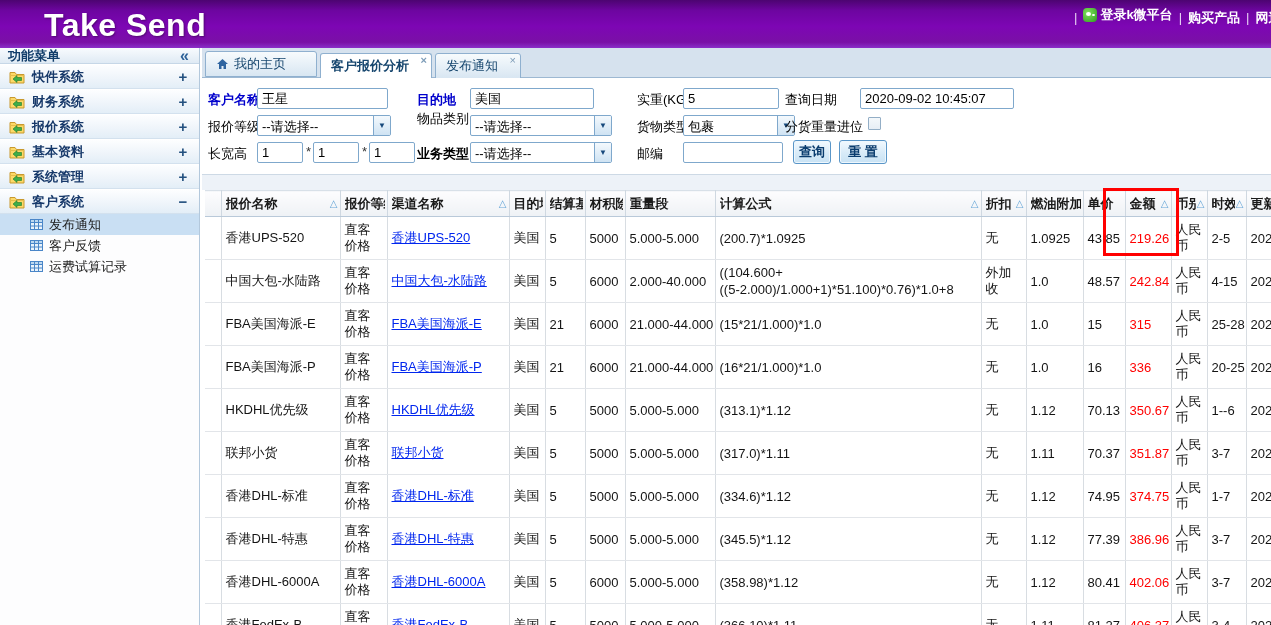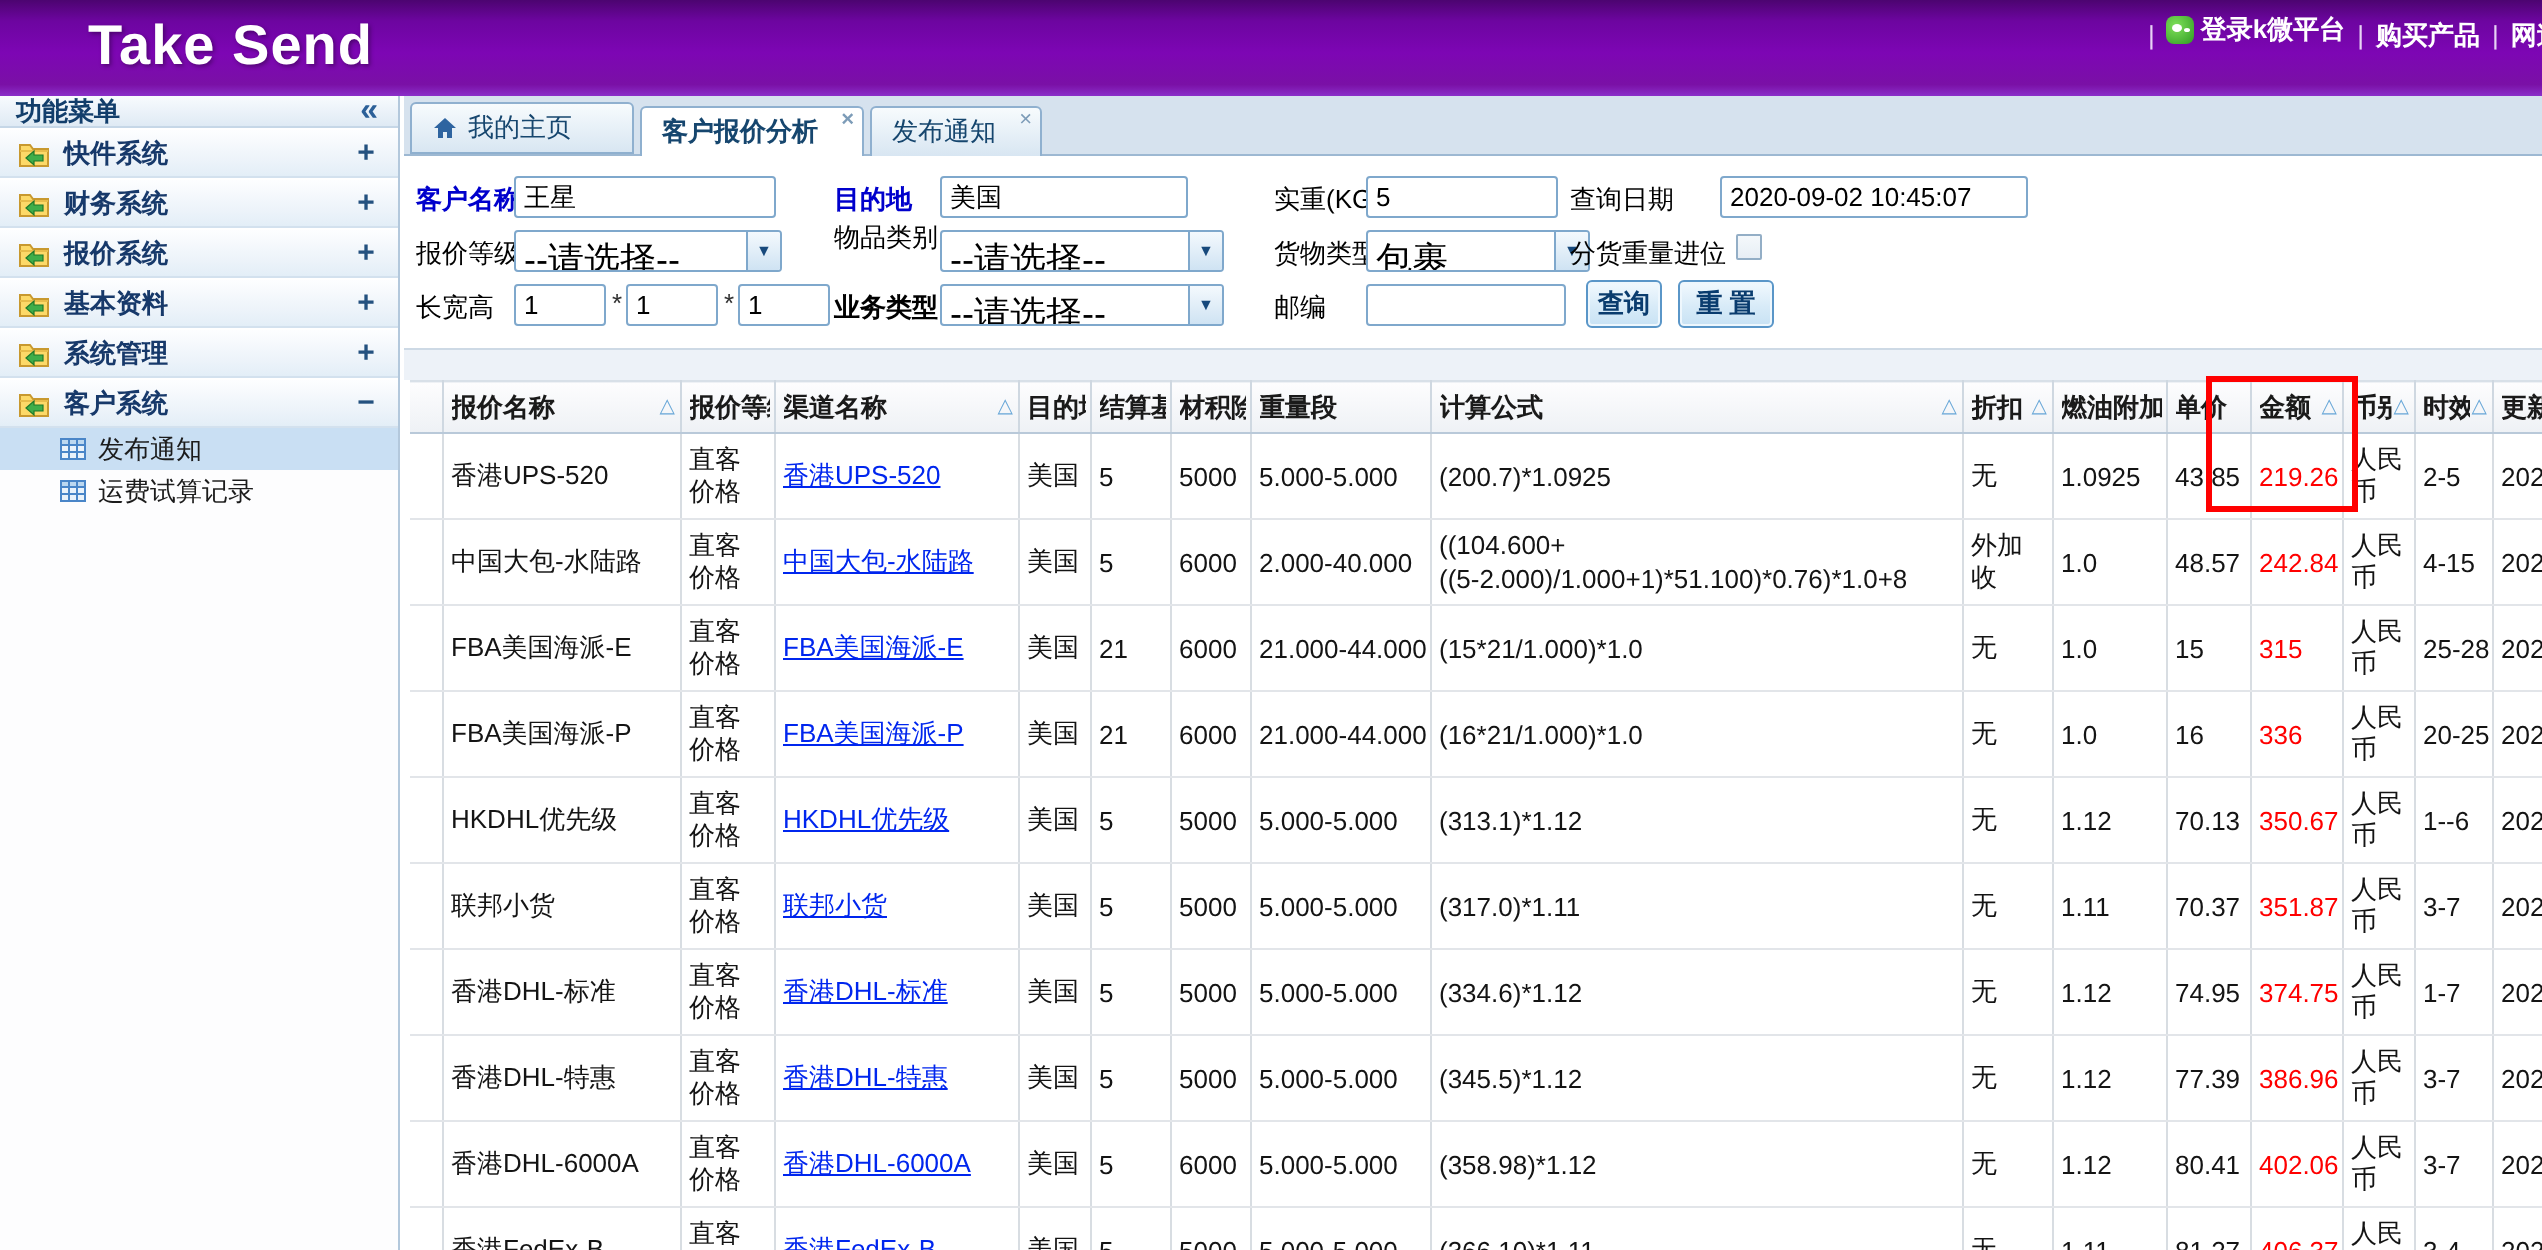--- a/index.html
+++ b/index.html
@@ -3,21 +3,21 @@
 <meta charset="utf-8">
 <style>
   * { margin:0; padding:0; box-sizing:border-box; }
   html,body { width:1271px; height:625px; overflow:hidden; background:#fff;
     font-family:"Liberation Sans","DejaVu Sans",sans-serif; }
   #screen { position:relative; width:1271px; height:625px; overflow:hidden; background:#fff; }
 
   
   #app-header { position:absolute; left:0; top:0; width:1271px; height:48px;
     background:linear-gradient(180deg,#4c0470 0%,#6d05a0 22%,#7d06b4 55%,#7a10a6 88%,#8b2fc9 100%); }
-  #logo { position:absolute; left:44px; top:7px; color:#fff; font-size:28px; font-weight:bold;
+  #logo { position:absolute; left:44px; top:7px; color:#fff; font-size:32px; font-weight:bold;
     letter-spacing:0.5px; text-shadow:1px 1px 2px rgba(0,0,0,.35); }
   #top-links { position:absolute; left:1068px; top:6px; width:320px; white-space:nowrap;
     color:#fff; font-size:13px; font-weight:bold; }
   #top-links .sep { margin:0 6px; color:#e8d3f5; font-weight:normal; }
   #top-links .tl { display:inline-flex; align-items:center; gap:3px; cursor:pointer; }
   .wechat-dot { display:inline-block; width:14px; height:14px; border-radius:4px;
     background:radial-gradient(circle at 35% 35%, #7fe05a, #2f9b22); position:relative; }
   .wechat-dot::after { content:""; position:absolute; left:3px; top:4px; width:5px; height:4px;
     background:#fff; border-radius:50%; box-shadow:5px 1px 0 -1px #fff; }
 
@@ -53,21 +53,21 @@
 
   
   #form-panel { position:absolute; left:0; top:30px; right:0; height:96px; background:#fff; }
   .f-label { position:absolute; font-size:13px; color:#000; white-space:nowrap; }
   .f-label.blue { color:#0000cc; font-weight:bold; }
   .f-input { position:absolute; height:21px; border:1px solid #7fa8cc; border-radius:2px;
     font-size:13px; padding:1px 4px; color:#000; background:#fff;
     font-family:"Liberation Sans","DejaVu Sans",sans-serif; }
   .f-select { position:absolute; height:21px; border:1px solid #7fa8cc; border-radius:2px;
     background:#fff; display:flex; align-items:stretch; cursor:pointer; }
-  .f-select .sv { flex:1; font-size:18px; padding:2px 4px; white-space:nowrap; overflow:hidden; }
+  .f-select .sv { flex:1; font-size:13px; padding:2px 4px; white-space:nowrap; overflow:hidden; }
   .f-select .sa { width:17px; border-left:1px solid #7fa8cc; border-radius:0 1px 1px 0;
     background:linear-gradient(180deg,#f4f9fd,#cfe3f3); display:flex; align-items:center;
     justify-content:center; font-size:8px; color:#17497c; }
   .dim-star { position:absolute; font-size:13px; color:#333; }
   .checkbox { position:absolute; width:13px; height:13px; border:1px solid #93aec6;
     background:linear-gradient(180deg,#f4f8fb,#e7eef5); border-radius:1px; cursor:pointer; }
   .q-btn { position:absolute; height:24px; border:1px solid #5a96c8; border-radius:3px;
     background:linear-gradient(180deg,#f2f9fe 0%,#d8ebf8 55%,#c8e2f4 100%);
     box-shadow:inset 0 0 0 1px #eef7fd; font-size:13px; font-weight:bold; color:#0a3c6e;
     cursor:pointer; font-family:"Liberation Sans","DejaVu Sans",sans-serif; white-space:nowrap; }
@@ -172,20 +172,28 @@
           <span class="s-label">客户系统</span>
           <span class="s-expand">−</span>
         </div>
         <div class="side-child selected">
           <svg width="13" height="11" viewBox="0 0 13 11" class="grid-svg">
             <rect x="0.5" y="0.5" width="12" height="10" fill="#eaf3fb" stroke="#4a86c8"></rect>
             <rect x="0.5" y="0.5" width="12" height="3" fill="#bcd8f0" stroke="#4a86c8"></rect>
             <path d="M4.5 0.5V10.5M8.5 0.5V10.5M0.5 7H12.5" stroke="#4a86c8" stroke-width="1"></path>
           </svg>
           <span>发布通知</span>
+        </div>
+        <div class="side-child">
+          <svg width="13" height="11" viewBox="0 0 13 11" class="grid-svg">
+            <rect x="0.5" y="0.5" width="12" height="10" fill="#eaf3fb" stroke="#4a86c8"></rect>
+            <rect x="0.5" y="0.5" width="12" height="3" fill="#bcd8f0" stroke="#4a86c8"></rect>
+            <path d="M4.5 0.5V10.5M8.5 0.5V10.5M0.5 7H12.5" stroke="#4a86c8" stroke-width="1"></path>
+          </svg>
+          <span>客户反馈</span>
         </div>
         <div class="side-child">
           <svg width="13" height="11" viewBox="0 0 13 11" class="grid-svg">
             <rect x="0.5" y="0.5" width="12" height="10" fill="#eaf3fb" stroke="#4a86c8"></rect>
             <rect x="0.5" y="0.5" width="12" height="3" fill="#bcd8f0" stroke="#4a86c8"></rect>
             <path d="M4.5 0.5V10.5M8.5 0.5V10.5M0.5 7H12.5" stroke="#4a86c8" stroke-width="1"></path>
           </svg>
           <span>运费试算记录</span>
         </div>
       </div>

